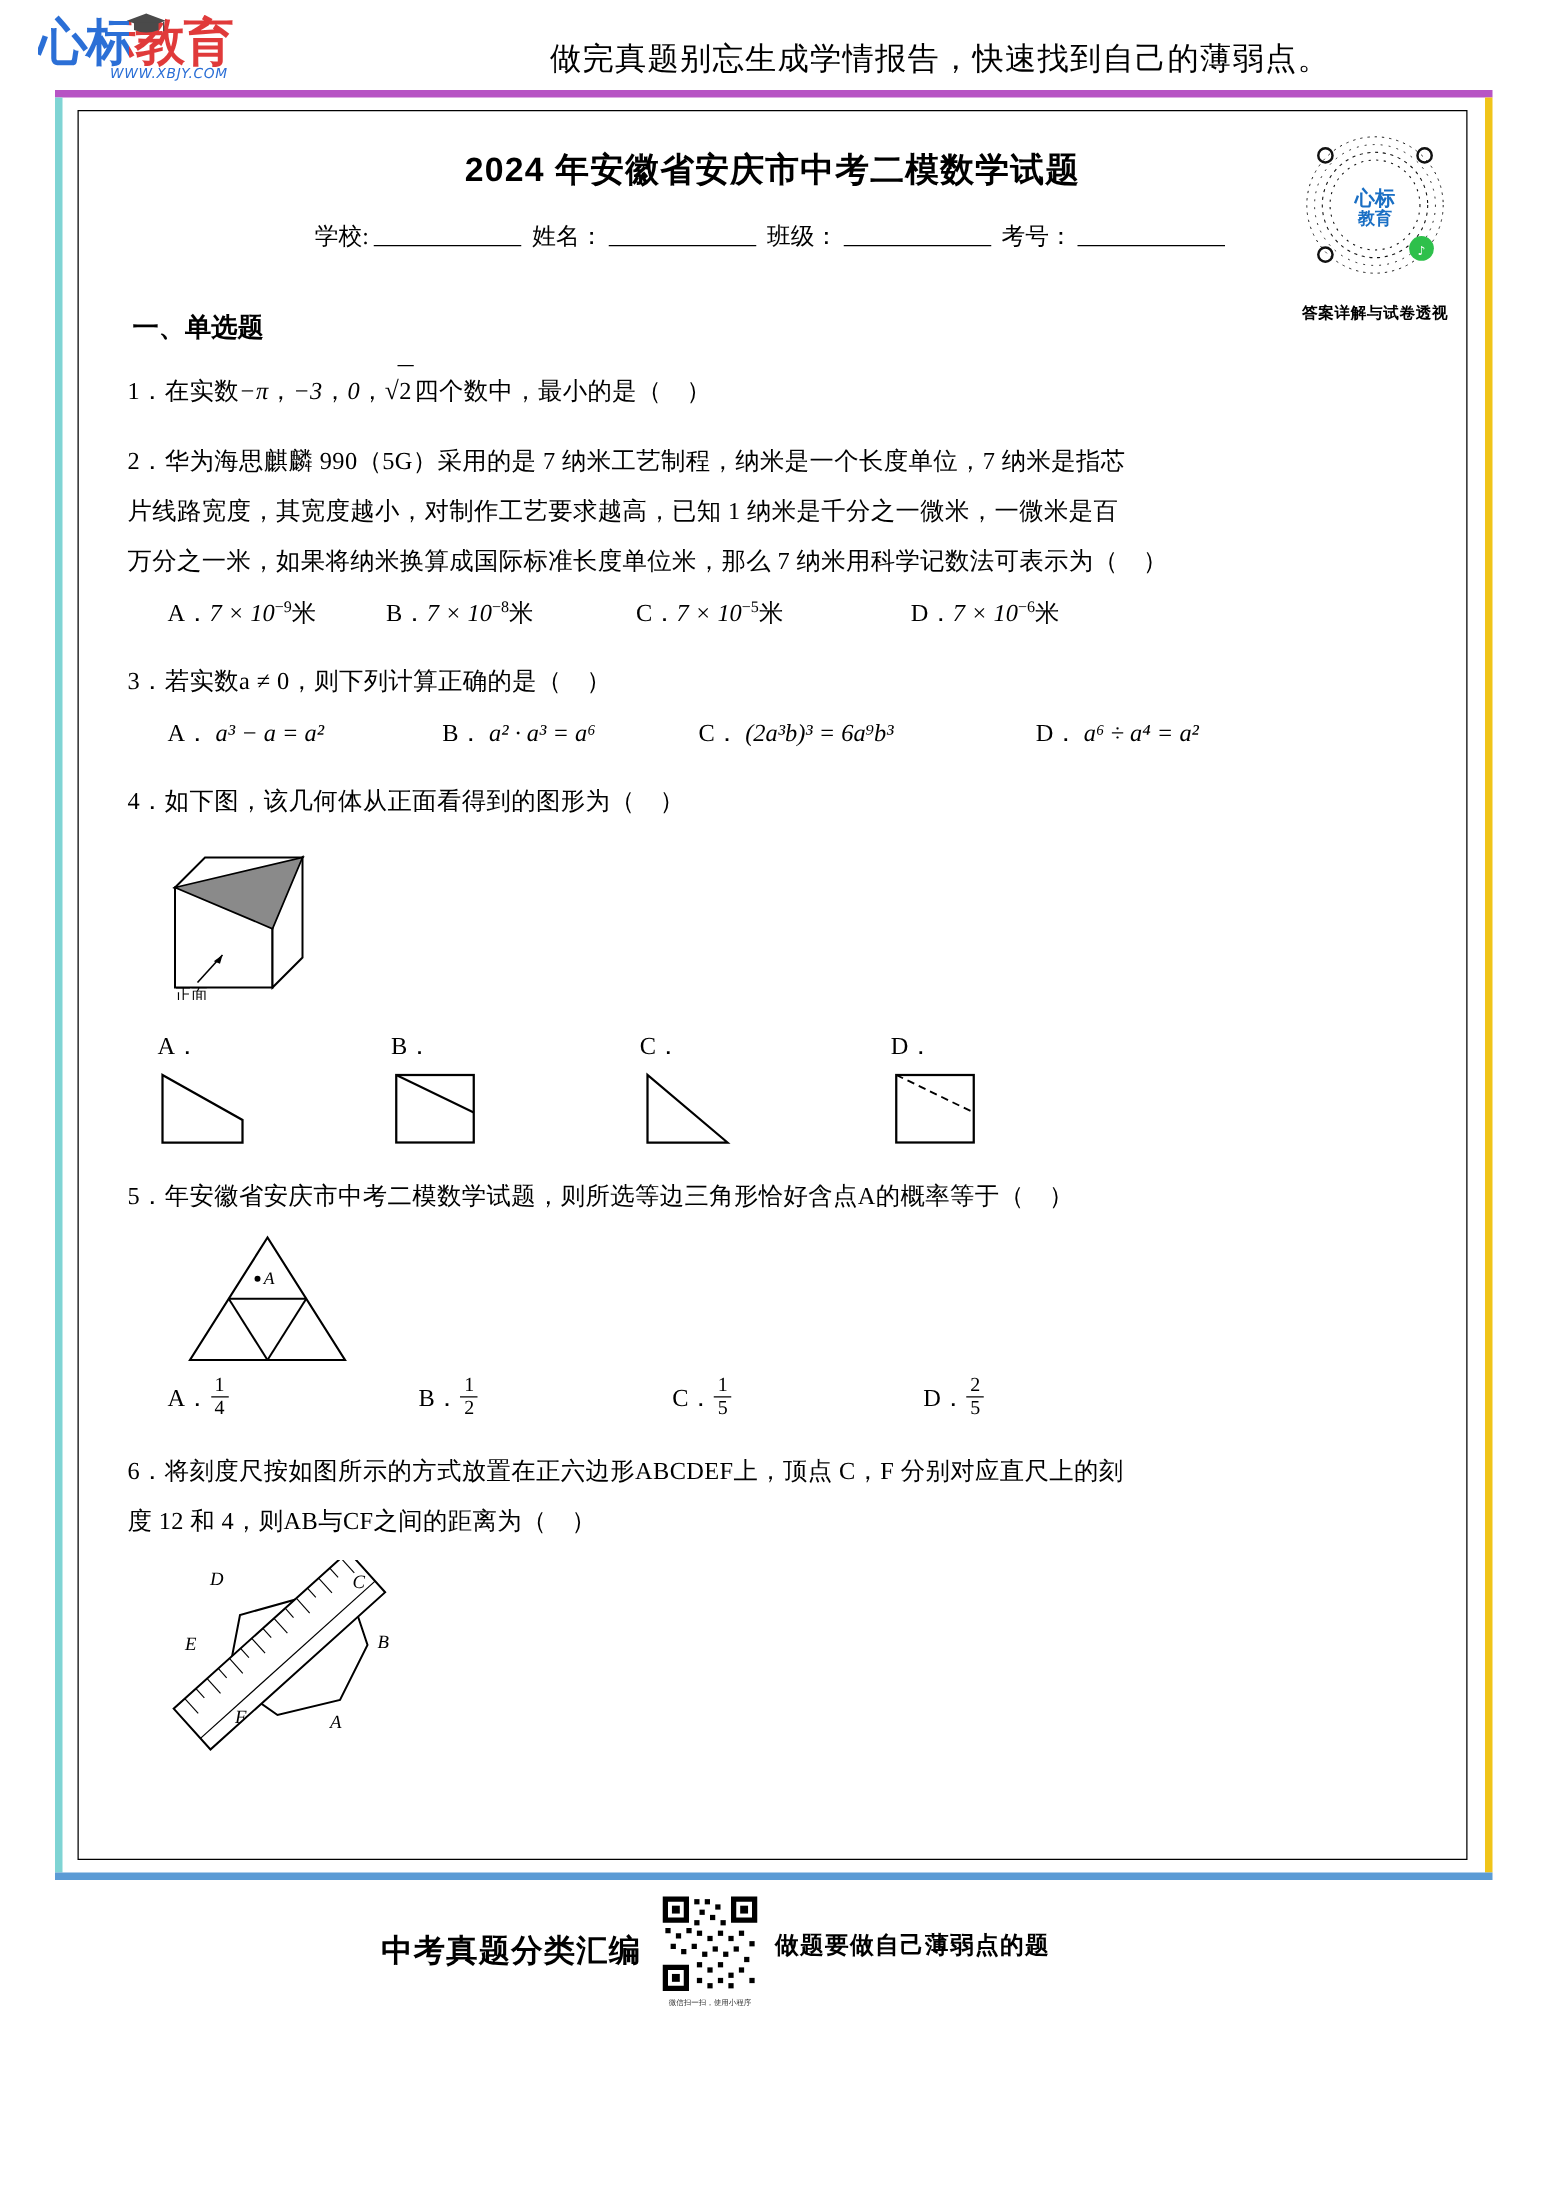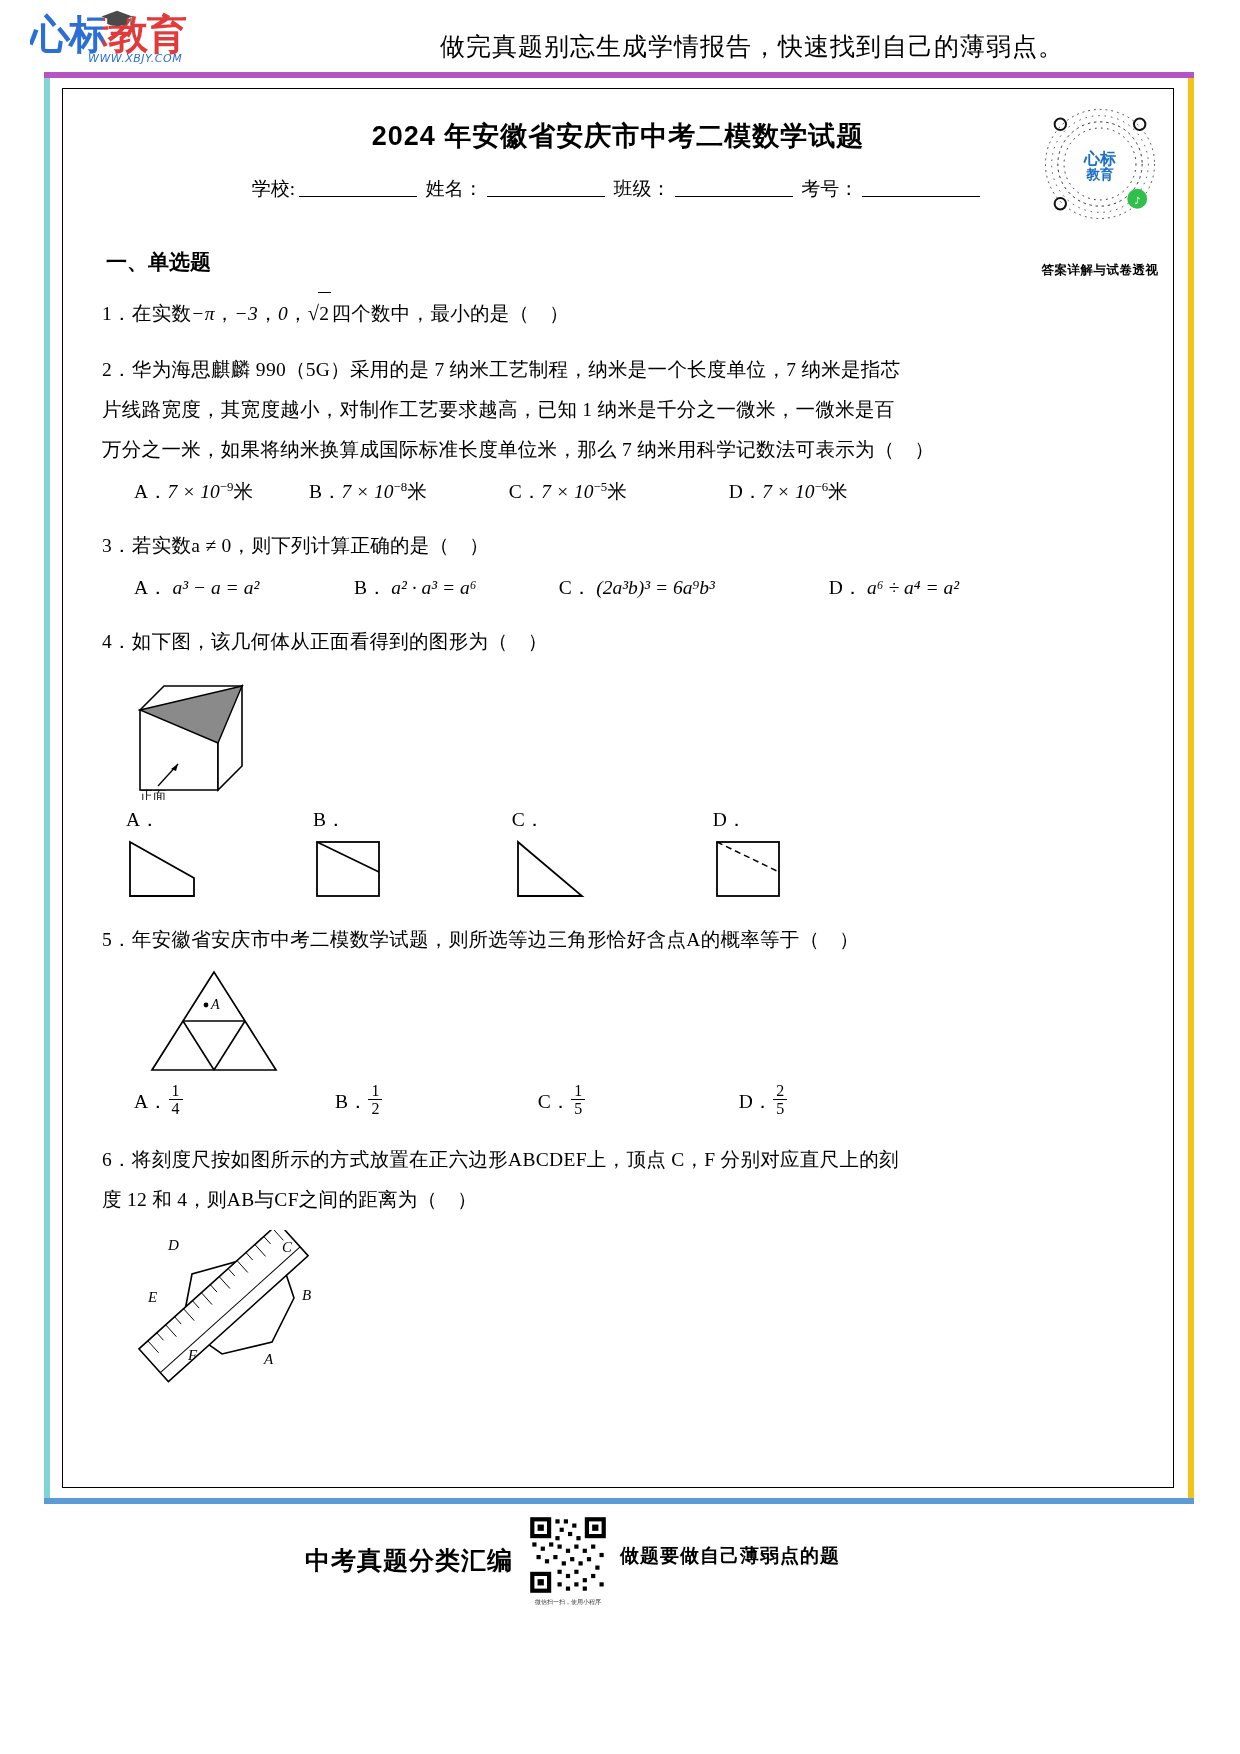--- a/index.html
+++ b/index.html
@@ -96,21 +96,21 @@
     width:118px; height:15px; margin:0 4px;
     vertical-align:-2px;
   }
 
   
   .qr-top {
     position:absolute; right:8px; top:14px; width:132px; text-align:center;
   }
   .qr-img { width:124px; height:124px; display:block; margin:0 auto; }
   .qr-cap {
-    font-size:12.5px; font-weight:bold; margin-top:36px;
+    font-size:12.5px; font-weight:bold; margin-top:16px;
     font-family:"Liberation Sans","DejaVu Sans",sans-serif;
     letter-spacing:0.5px; white-space:nowrap;
   }
 
   .section-head {
     font-size:21px; font-weight:bold;
     font-family:"Liberation Sans","DejaVu Sans",sans-serif;
     margin: 46px 0 0 4px;
   }
 
@@ -270,21 +270,21 @@
     <svg width="130" height="132" viewBox="0 0 130 132">
       <polygon points="10,42 10,122 88,122 88,42" fill="#fff" stroke="#000" stroke-width="1.6"></polygon>
       <polygon points="10,42 34,18 112,18 88,42" fill="#fff" stroke="#000" stroke-width="1.6"></polygon>
       <polygon points="88,42 112,18 112,98 88,122" fill="#fff" stroke="#000" stroke-width="1.6"></polygon>
       <polygon points="10,42 112,18 88,75" fill="#8a8a8a" stroke="#000" stroke-width="1.4"></polygon>
       <line x1="28" y1="118" x2="48" y2="96" stroke="#000" stroke-width="1.3"></line>
       <polygon points="48,96 41,101 46,103" fill="#000"></polygon>
       <text x="10" y="132" font-size="13" font-family="Liberation Serif, serif" fill="#000">正面</text>
     </svg>
   </div>
-  <div class="opts" style="padding-left:24px;margin-top:2px">
+  <div class="opts" style="padding-left:24px;margin-top:20px">
     <span class="o" style="width:182px">
       <span>A．</span>
       <svg width="92" height="62" viewBox="0 0 92 62" style="vertical-align:-16px">
         <polygon points="4,4 68,40 68,58 4,58" fill="#fff" stroke="#000" stroke-width="1.8"></polygon>
       </svg>
     </span>
     <span class="o" style="width:194px">
       <span>B．</span>
       <svg width="92" height="62" viewBox="0 0 92 62" style="vertical-align:-16px">
         <rect x="4" y="4" width="62" height="54" fill="#fff" stroke="#000" stroke-width="1.8"></rect>

